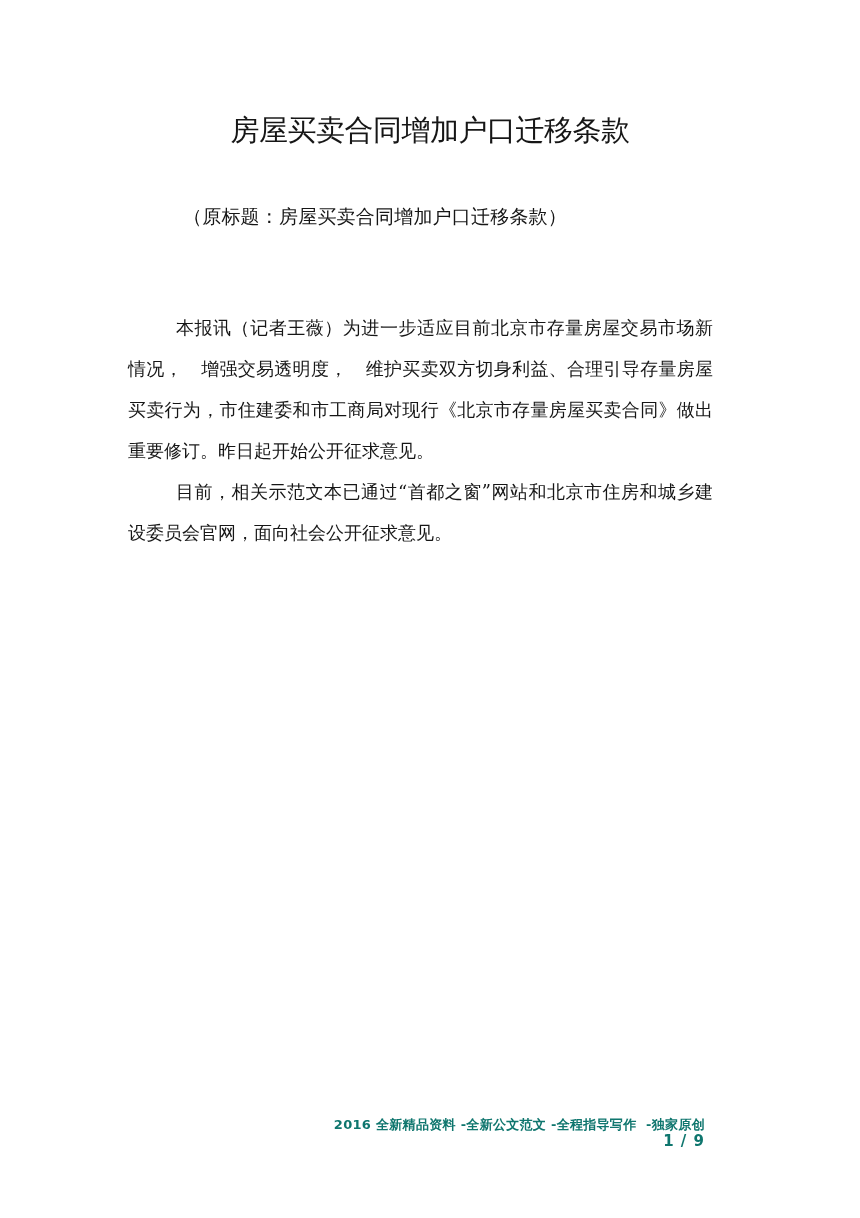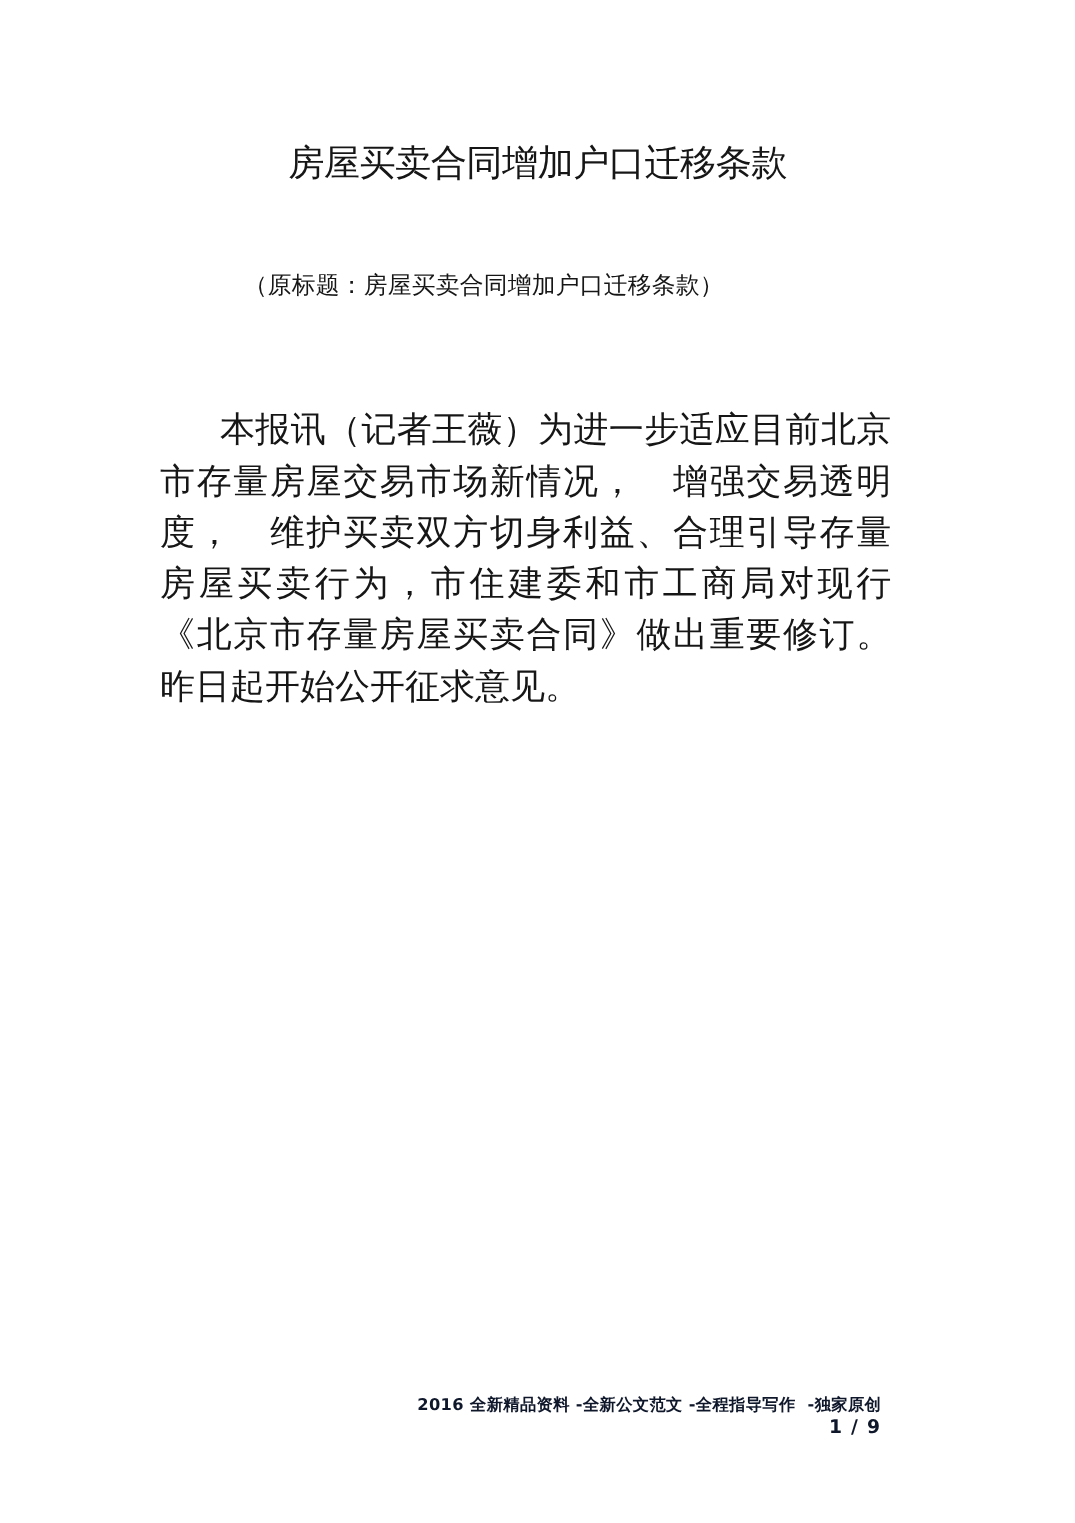--- a/index.html
+++ b/index.html
@@ -30,49 +30,49 @@
     font-size: 29px;
     font-weight: 400;
     letter-spacing: -0.5px;
     line-height: 36px;
     white-space: nowrap;
   }
   .doc-subtitle {
     position: absolute;
     top: 201px;
     left: 183px;
-    margin: 12px;
+    margin: 0;
     font-size: 19px;
     font-weight: 400;
     letter-spacing: 0.2px;
     line-height: 30px;
     white-space: nowrap;
   }
   .article-body {
     position: absolute;
-    top: 323px;
+    top: 307px;
     left: 128px;
     width: 585px;
-    font-size: 28px;
+    font-size: 18px;
     line-height: 41px;
     text-align: justify;
   }
   .article-body p {
     margin: 0;
     text-indent: 48px;
   }
   .page-footer {
     position: absolute;
     top: 1117px;
     left: 128px;
     width: 577px;
     text-align: right;
     font-family: "DejaVu Sans", "Liberation Sans", sans-serif;
     font-weight: 700;
-    color: #0f172a;
+    color: #0f766e;
   }
   .footer-line {
     font-size: 13px;
     line-height: 16px;
     white-space: pre-wrap;
     letter-spacing: 0.3px;
   }
   .page-number {
     font-size: 15px;
     line-height: 17px;
@@ -83,20 +83,21 @@
 <body style="background: rgb(255, 255, 255); color: rgb(22, 22, 22);">
 
 <div class="page">
 
   <h1 class="doc-title">房屋买卖合同增加户口迁移条款</h1>
 
   <p class="doc-subtitle">（原标题：房屋买卖合同增加户口迁移条款）</p>
 
   <div class="article-body">
     <p>本报讯（记者王薇）为进一步适应目前北京市存量房屋交易市场新情况，　增强交易透明度，　维护买卖双方切身利益、合理引导存量房屋买卖行为，市住建委和市工商局对现行《北京市存量房屋买卖合同》做出重要修订。昨日起开始公开征求意见。</p>
+    <p>目前，相关示范文本已通过“首都之窗”网站和北京市住房和城乡建设委员会官网，面向社会公开征求意见。</p>
   </div>
 
   <div class="page-footer">
     <div class="footer-line">2016 全新精品资料 -全新公文范文 -全程指导写作  -独家原创</div>
     <div class="page-number">1 / 9</div>
   </div>
 
 </div>
 
 </body></html>

